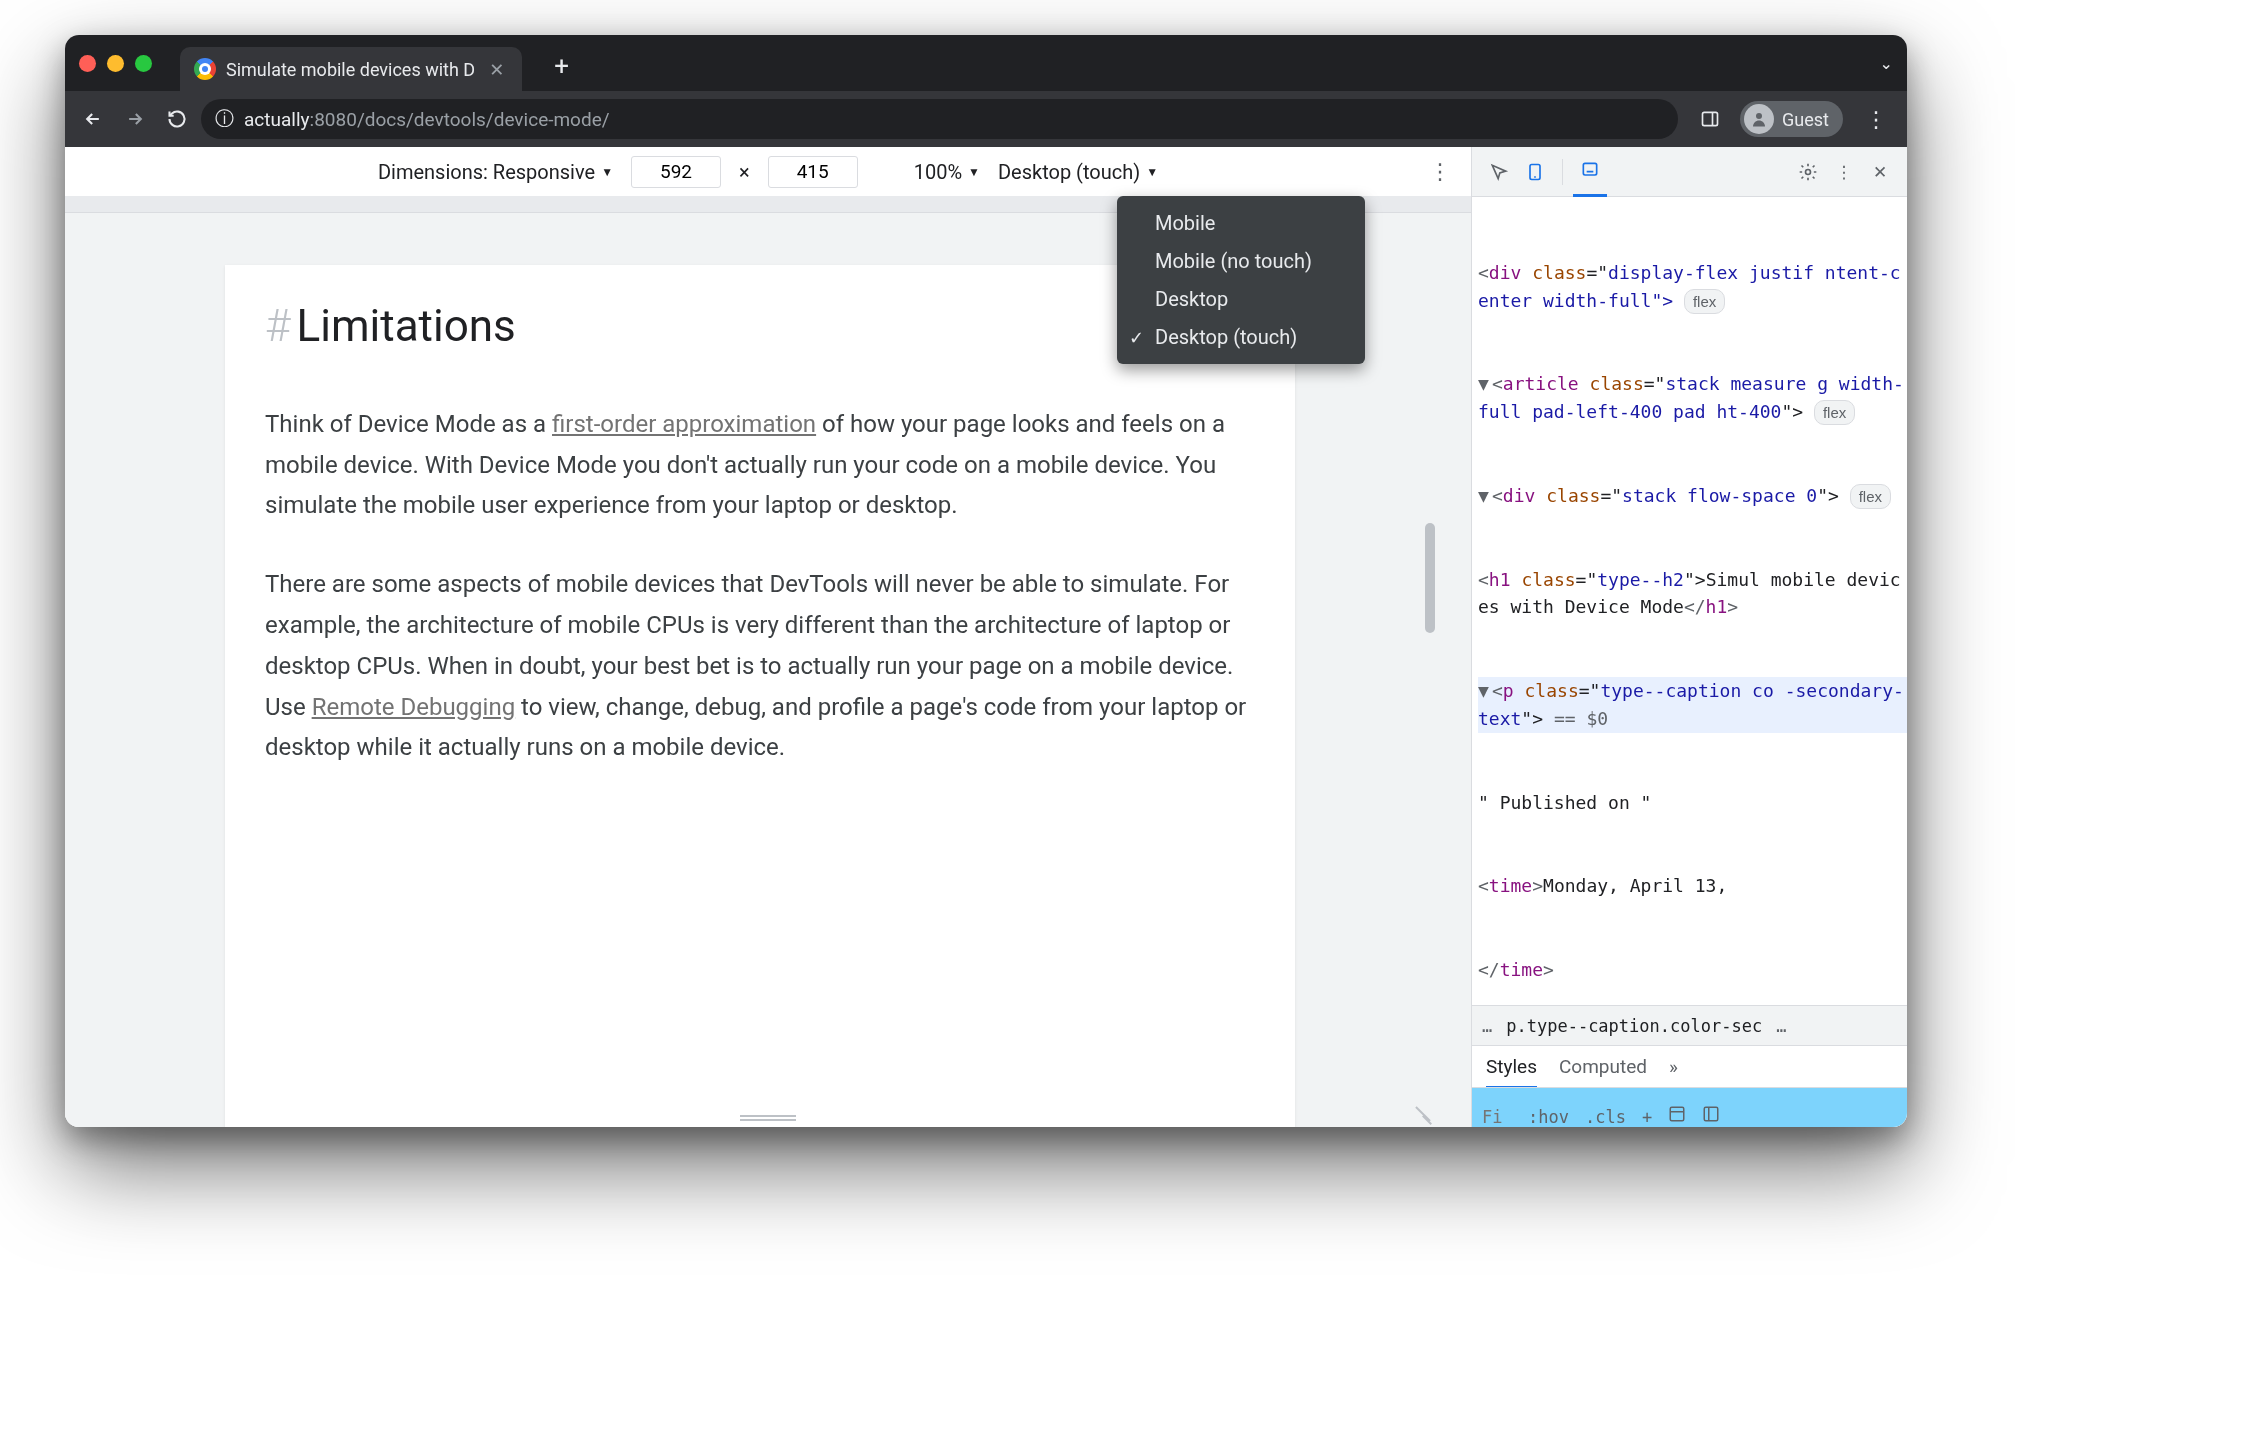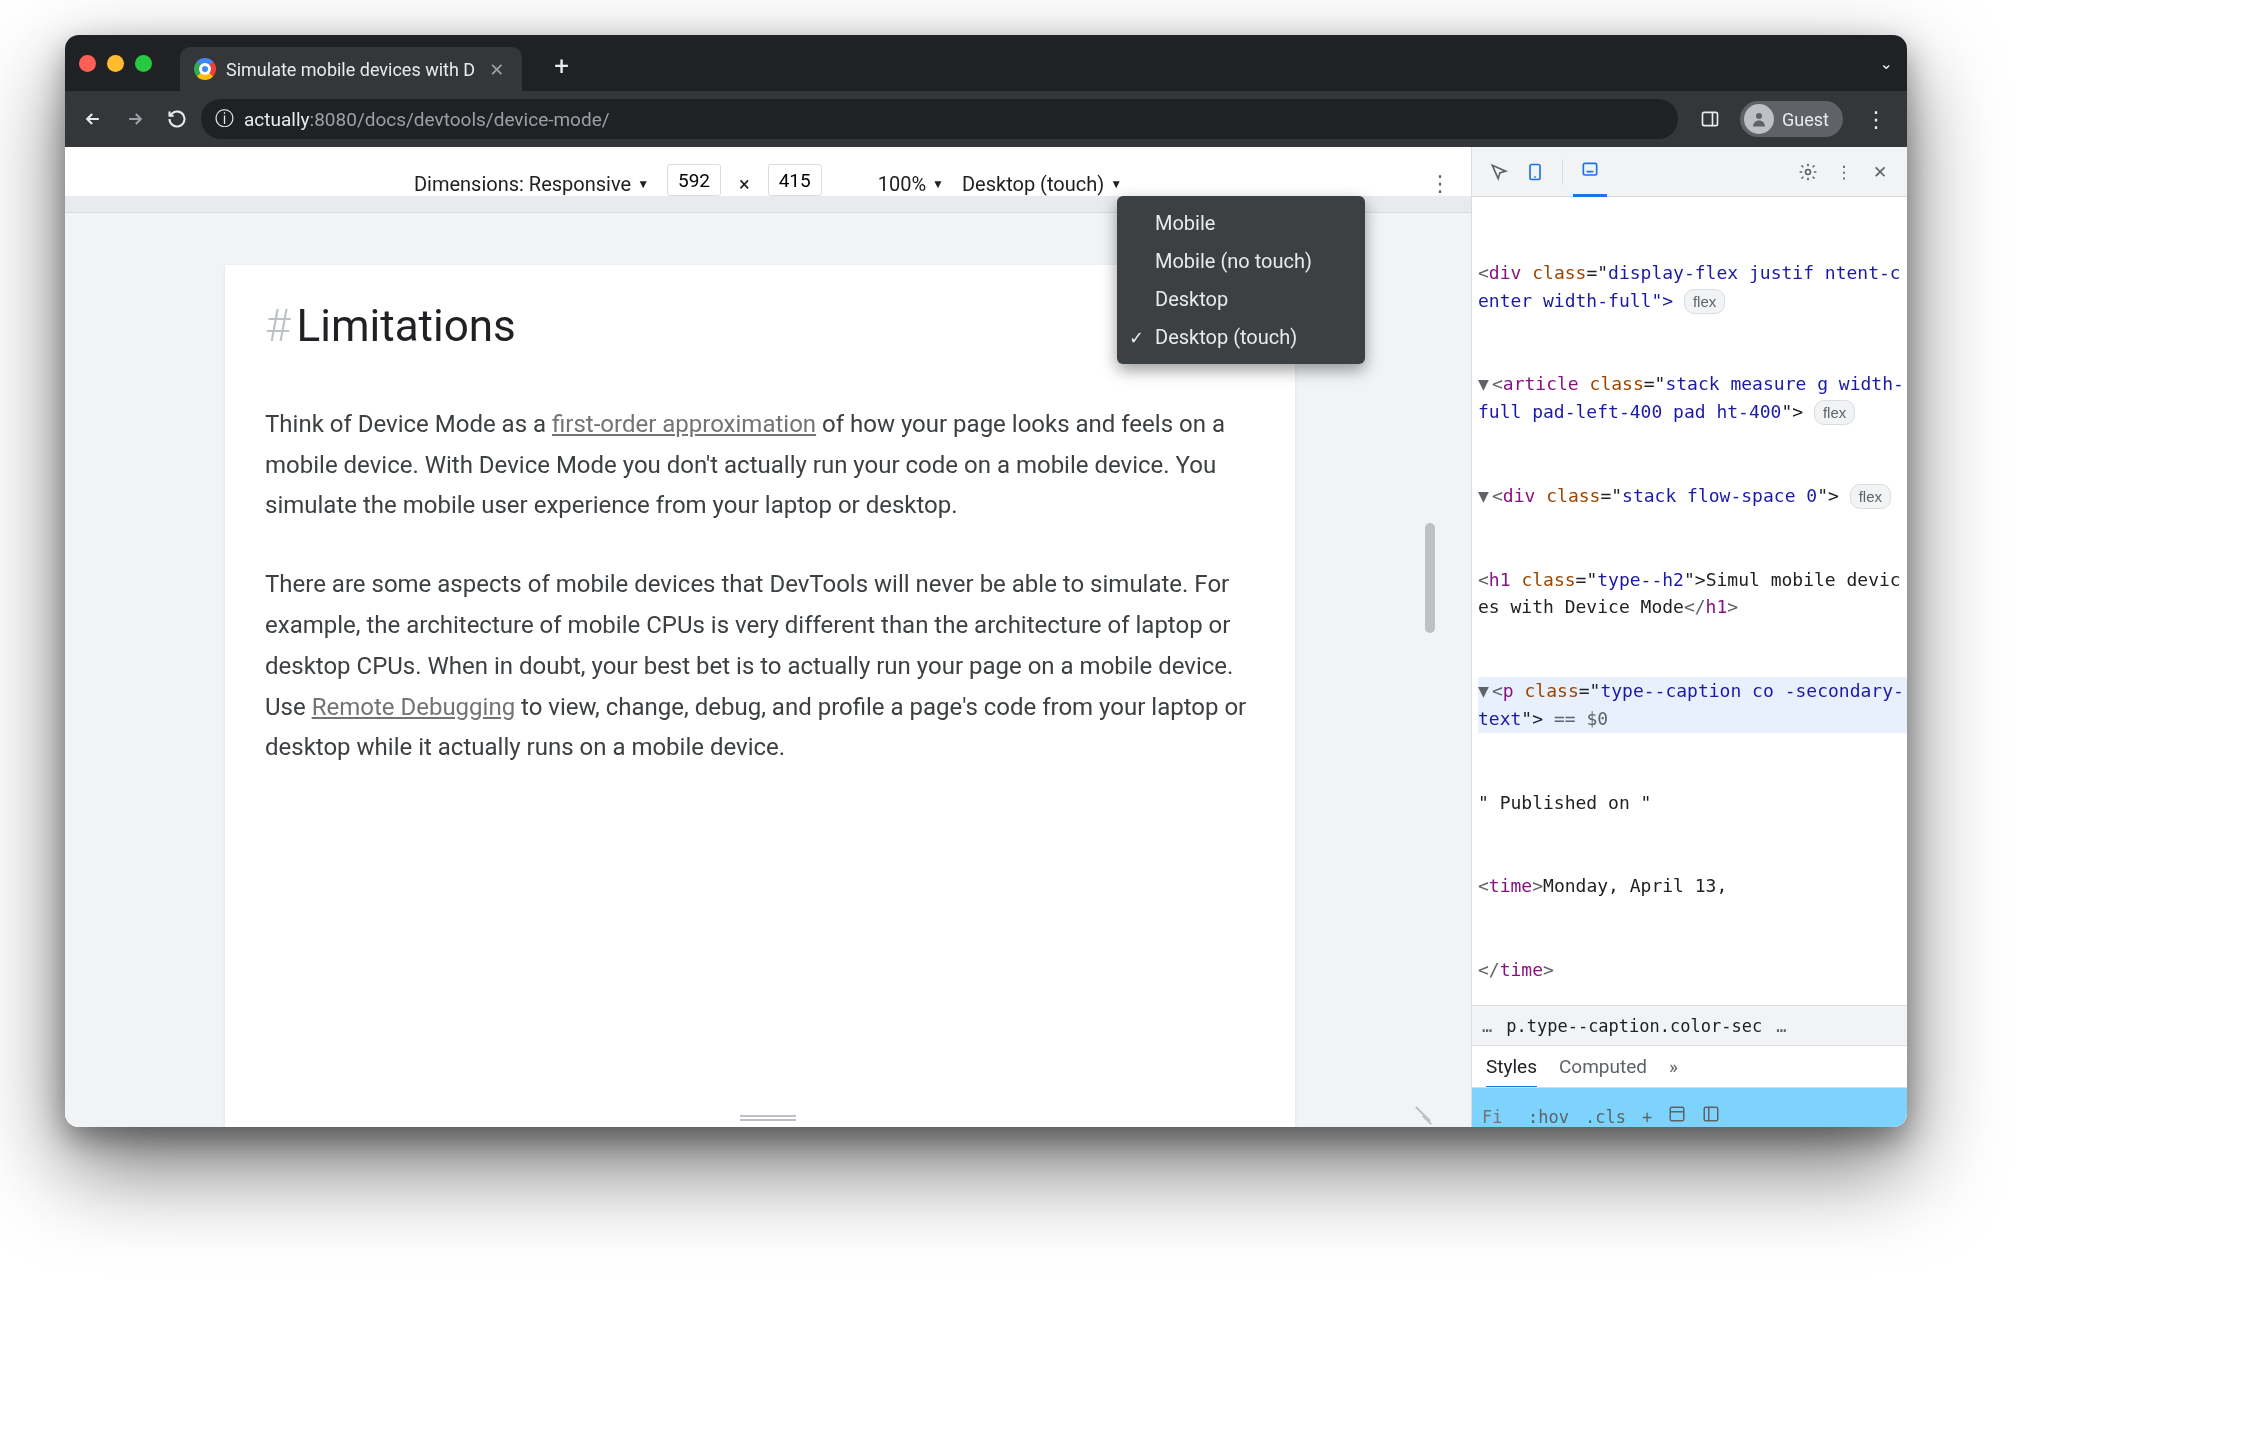--- a/index.html
+++ b/index.html
@@ -35,22 +35,22 @@
   .url-text { display:flex; gap:0; white-space:nowrap; overflow:hidden; font-family: inherit;}
   .url-actions { display:flex; gap:6px; align-items:center; margin-left: 8px;}
   .guest { display:flex; align-items:center; gap:8px; color:#e8eaed; background:#5f6368; padding:3px 14px 3px 4px; border-radius:20px; font-size:18px; margin:0 6px;}
   .avatar { width:30px; height:30px; border-radius:50%; background:#bdc1c6; display:flex; align-items:center; justify-content:center;}
   .avatar svg{fill:#5f6368;}
   .kebab { color:#e8eaed; font-size:22px; padding:0 10px; cursor:pointer;}
 
   
   .content { flex:1; display:flex; min-height:0; }
   .viewport { flex:1; display:flex; flex-direction:column; background:#f1f3f4; border-right:1px solid #dadce0; min-width:0;}
-  .device-bar { height: 50px; background:#fff; border-bottom:1px solid #e8eaed; display:flex; align-items:flex-end; justify-content:center; gap: 18px; font-size:20px; color:#202124; position:relative;}
-  .dim-input { width:54px; height:32px; border:1px solid #dadce0; border-radius:3px; text-align:center; font-size:19px; font-family:inherit;}
+  .device-bar { height: 50px; background:#fff; border-bottom:1px solid #e8eaed; display:flex; align-items:center; justify-content:center; gap: 18px; font-size:20px; color:#202124; position:relative;}
+  .dim-input { width:90px; height:32px; border:1px solid #dadce0; border-radius:3px; text-align:center; font-size:19px; font-family:inherit;}
   .db-drop { display:flex; align-items:center; gap:6px; cursor:pointer;}
   .db-drop .tri { font-size:12px; }
   .db-more { position:absolute; right:20px; color:#5f6368; font-size:22px; cursor:pointer;}
   .ruler { height:16px; background:#e8eaed; border-bottom:1px solid #dadce0;}
 
   .page-wrap { flex:1; position:relative; overflow:hidden; background:#f1f3f4;}
   .page { position:absolute; top:52px; left:160px; width:1070px; height:944px; background:#fff; box-shadow:0 1px 3px rgba(0,0,0,0.08); padding: 24px 40px; color:#3c4043; font-size:24px; line-height:1.7;}
   .page h2 { font-size:44px; font-weight:400; color:#202124; margin-bottom:40px; font-family:"Google Sans",Roboto,sans-serif;}
   .hash { color:#bdc1c6; margin-right:6px; font-weight:300;}
   .page a { color:#737373; text-decoration:underline;}

